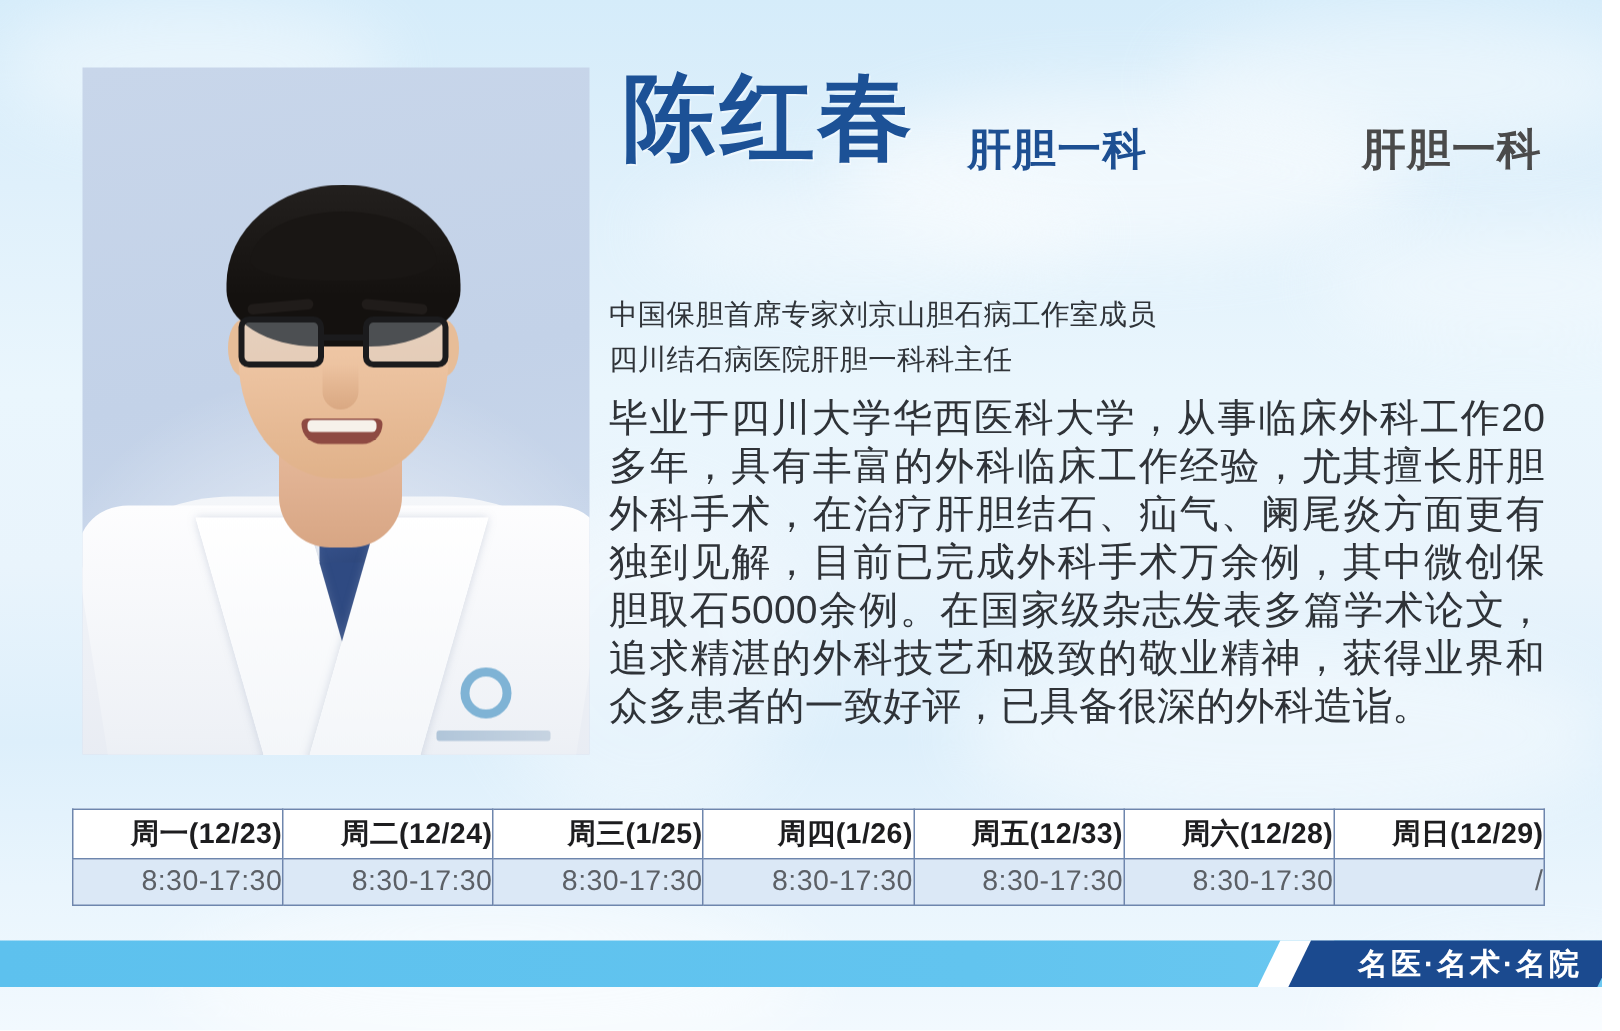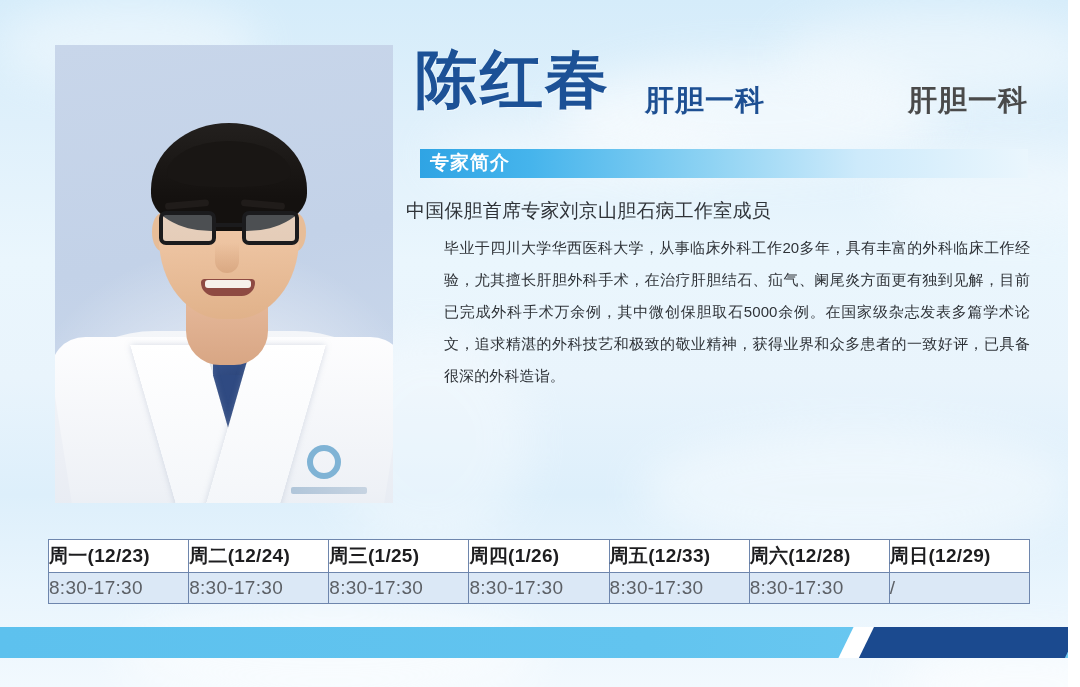--- a/index.html
+++ b/index.html
@@ -226,41 +226,40 @@
   }
   .bio-line {
     font-size: 19px;
     color: #2f3338;
     line-height: 30px;
     letter-spacing: .2px;
     white-space: nowrap;
   }
   #bio-paragraph {
     margin-top: 6px;
-    font-size: 15px;
+    font-size: 26px;
     color: #2f3338;
     line-height: 32px;
     text-align: justify;
     text-justify: inter-ideograph;
     letter-spacing: .1px;
-    margin-left: 38px;
   }
 
   
   #schedule {
     position: absolute;
     left: 48px; top: 539px;
     width: 982px;
     border-collapse: collapse;
     table-layout: fixed;
     background: #ffffff;
   }
   #schedule th, #schedule td {
     border: 1px solid #6e86ad;
-    text-align: left;
+    text-align: right;
     padding: 0;
   }
   #schedule th {
     height: 32px;
     font-size: 19px;
     font-weight: 700;
     color: #1d1d1f;
     background: #ffffff;
     letter-spacing: .3px;
   }
@@ -350,26 +349,24 @@
       <div class="teeth"></div>
     </div>
     <div class="badge-logo"></div>
     <div class="badge-text"></div>
   </div>
 
   <div id="doctor-name">陈红春</div>
   <div id="doctor-rank">肝胆一科</div>
   <div id="department">肝胆一科</div>
 
-  <div id="intro-bar">
-    <div id="intro-bar-label">专家简介</div>
-  </div>
 
   <div id="bio">
     <div class="bio-line">中国保胆首席专家刘京山胆石病工作室成员</div>
+    <div class="bio-line">四川结石病医院肝胆一科科主任</div>
     <div id="bio-paragraph">毕业于四川大学华西医科大学，从事临床外科工作20多年，具有丰富的外科临床工作经验，尤其擅长肝胆外科手术，在治疗肝胆结石、疝气、阑尾炎方面更有独到见解，目前已完成外科手术万余例，其中微创保胆取石5000余例。在国家级杂志发表多篇学术论文，追求精湛的外科技艺和极致的敬业精神，获得业界和众多患者的一致好评，已具备很深的外科造诣。</div>
   </div>
 
   <table id="schedule">
     <thead>
       <tr>
         <th>周一(12/23)</th>
         <th>周二(12/24)</th>
         <th>周三(1/25)</th>
         <th>周四(1/26)</th>
@@ -387,14 +384,15 @@
         <td>8:30-17:30</td>
         <td>8:30-17:30</td>
         <td>/</td>
       </tr>
     </tbody>
   </table>
 
   <div id="footer-band"></div>
   <div id="footer-slash"></div>
   <div id="footer-banner"></div>
+  <div id="footer-banner-label">名医·名术·名院</div>
 
 </div>
 
 </body></html>

